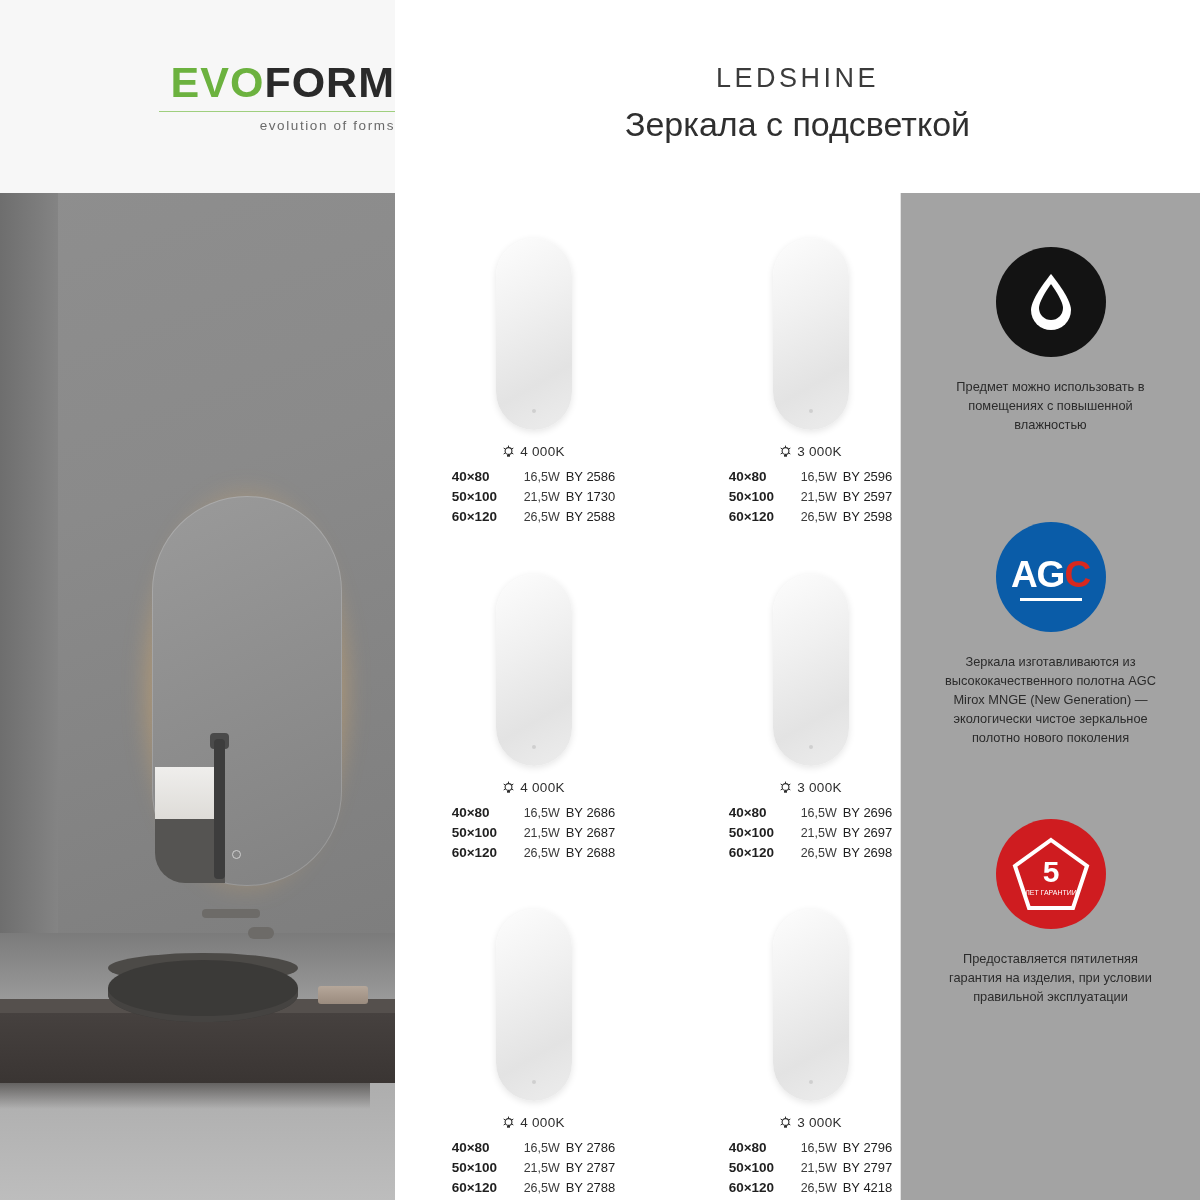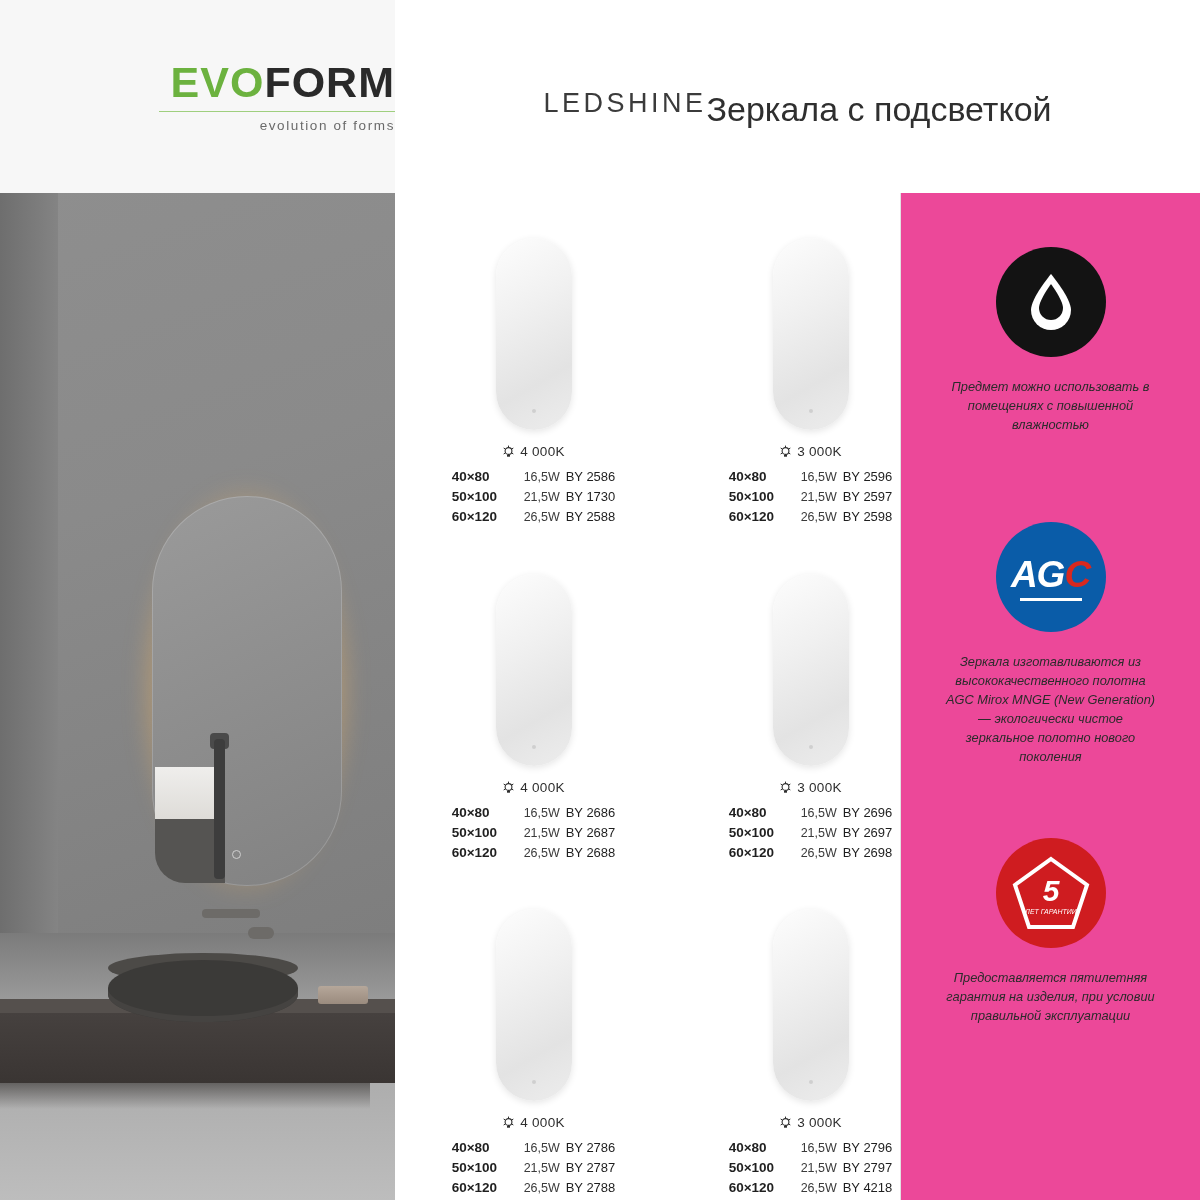--- a/index.html
+++ b/index.html
@@ -19,21 +19,21 @@
     display: flex; flex-direction: column; align-items: flex-end; justify-content: center;
   }
   .logo-word { font-size: 43px; font-weight: bold; letter-spacing: 1px; line-height: 1; }
   .logo-word .g { color: #6cb23f; }
   .logo-word .d { color: #2a2a2a; }
   .logo-rule { width: 236px; height: 1px; background: #9fcf7e; margin: 7px 0 6px 0; }
   .logo-sub { font-size: 13.5px; color: #6a6a6a; letter-spacing: 1.6px; }
 
   .title-block {
     position: absolute; left: 395px; top: 0; width: 805px; height: 193px;
-    display: flex; align-items: center; justify-content: center;
+    display: flex; flex-direction: column; align-items: center; justify-content: center;
     padding-top: 14px;
   }
   .title-main { font-size: 27px; color: #3b3b3b; letter-spacing: 3.5px; font-weight: 400; }
   .title-sub { font-size: 34px; color: #2f2f2f; margin-top: 11px; font-weight: 400; }
 
   
   .body-row { position: absolute; left: 0; top: 193px; width: 1200px; height: 1007px; }
 
   
   .photo {
@@ -145,21 +145,21 @@
   .temp-label { font-size: 13.5px; color: #2e2e2e; letter-spacing: 0.3px; }
   .table { margin-top: 8px; }
   .trow { display: flex; align-items: baseline; line-height: 20px; white-space: nowrap; }
   .t-size { width: 72px; font-size: 13.5px; font-weight: bold; color: #1f1f1f; }
   .t-pow  { width: 42px; font-size: 12.5px; color: #3a3a3a; }
   .t-code { font-size: 13px; color: #1f1f1f; }
 
   
   .info {
     position: absolute; left: 901px; top: 0; width: 299px; height: 1007px;
-    background: #ec4899; display: flex; flex-direction: column; align-items: center; font-style: italic;
+    background: #a3a3a3; display: flex; flex-direction: column; align-items: center;
   }
   .info-item { width: 299px; display: flex; flex-direction: column; align-items: center; }
   .badge { width: 110px; height: 110px; border-radius: 50%; display: flex; align-items: center; justify-content: center; }
   .badge-water { background: #131313; }
   .badge-agc { background: #0a5ca8; }
   .badge-5 { background: #cf1c20; }
   .info-text { margin-top: 20px; text-align: center; font-size: 12.8px; line-height: 19px; color: #2b2b2b; width: 215px; }
 
   .agc-text { font-size: 37px; font-weight: bold; letter-spacing: -1px; }
   .agc-a { color: #ffffff; } .agc-g { color: #ffffff; } .agc-c { color: #d8281f; }

